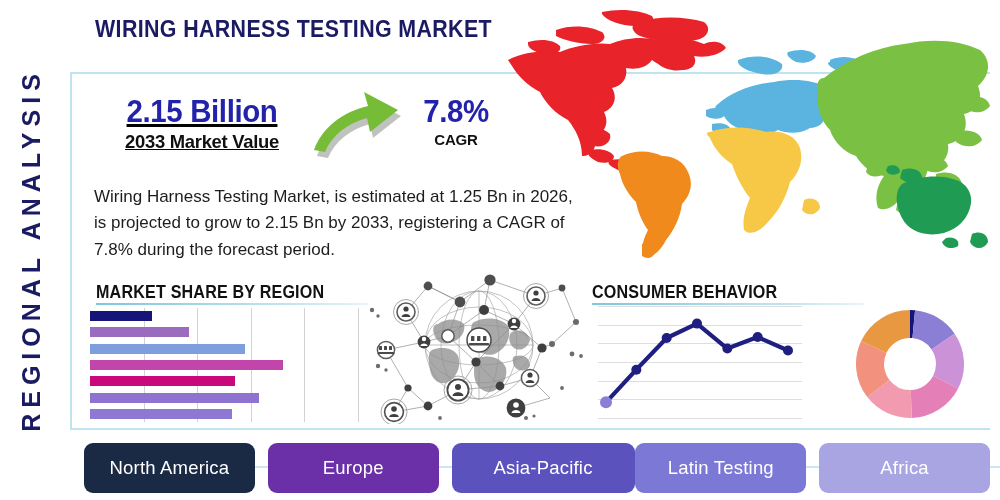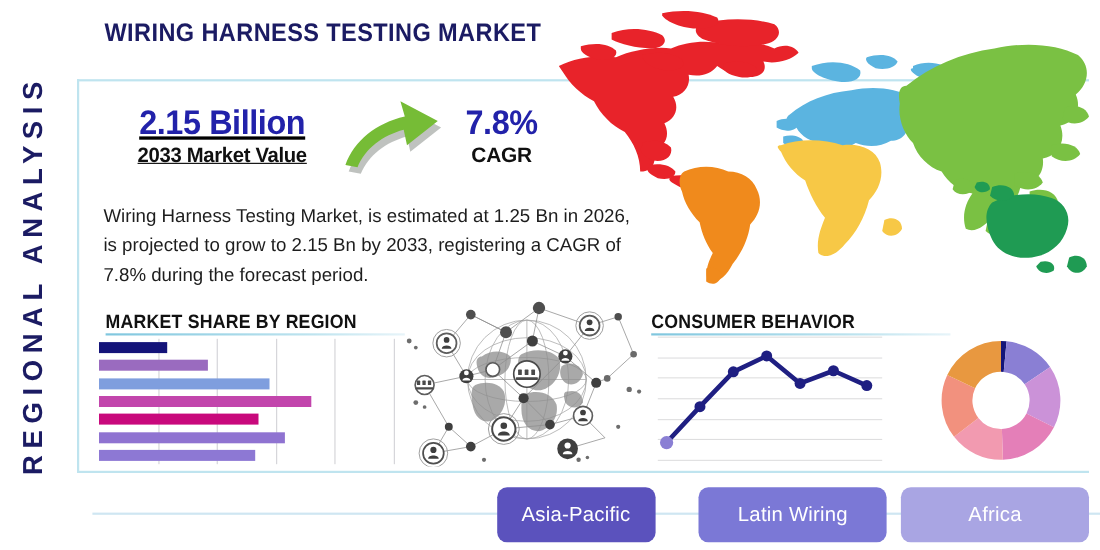--- a/index.html
+++ b/index.html
@@ -78,21 +78,21 @@
     left: 404px; top: 96px;
     width: 104px;
     text-align: center;
   }
   #stat-right .big {
     font-size: 31px; font-weight: bold; color: #2222aa;
     letter-spacing: -0.4px; line-height: 1.05;
     transform: scaleX(0.95); transform-origin: center;
   }
   #stat-right .sub {
-    font-size: 19px; font-weight: bold; color: #101010;
+    font-size: 15px; font-weight: bold; color: #101010;
     letter-spacing: -0.2px; margin-top: 2px;
   }
 
   
   #para {
     position: absolute;
     left: 94px; top: 184px;
     width: 492px;
     font-size: 17px;
     color: #1d1d1d;
@@ -434,24 +434,30 @@
         <path d="M63.08184891919977 4.2396539114336775 A54 54 0 0 1 102.66235101082634 27.647497595984955 L79.50409493113861 43.385832175844605 A26 26 0 0 0 60.44681614628137 32.115388920319916 Z" fill="#8a7fd4"></path>
         <path d="M102.66235101082634 27.647497595984955 A54 54 0 0 1 106.11435230617187 82.51548698593554 L81.16616962889756 69.80375299322822 A26 26 0 0 0 79.50409493113861 43.385832175844605 Z" fill="#cb92d8"></path>
         <path d="M106.11435230617187 82.51548698593554 A54 54 0 0 1 59.696180990218906 111.9733542597495 L58.816679736031325 83.98717056950902 A26 26 0 0 0 81.16616962889756 69.80375299322822 Z" fill="#e47fb8"></path>
         <path d="M59.696180990218906 111.9733542597495 A54 54 0 0 1 15.331629331712719 91.09698089726072 L37.45596967823205 73.93558339497739 A26 26 0 0 0 58.816679736031325 83.98717056950902 Z" fill="#f29ab0"></path>
         <path d="M15.331629331712719 91.09698089726072 A54 54 0 0 1 9.13933916683495 35.007918255486075 L34.4744966358835 46.92973841930811 A26 26 0 0 0 37.45596967823205 73.93558339497739 Z" fill="#f2917e"></path>
         <path d="M9.13933916683495 35.007918255486075 A54 54 0 0 1 57.99999999999999 4 L57.99999999999999 32 A26 26 0 0 0 34.4744966358835 46.92973841930811 Z" fill="#e89840"></path>
       </svg></div>
 
   <div id="rconn"></div>
   <div id="regions">
-      <div class="rbtn" style="left: 367.6px; width: 144px; background: rgb(91, 82, 189);">
+      <div class="rbtn" style="left: 0px; width: 170.8px; background: rgb(26, 42, 69);">
+        <span>North America</span>
+      </div>
+      <div class="rbtn" style="left: 183.8px; width: 170.8px; background: rgb(107, 47, 168);">
+        <span>Europe</span>
+      </div>
+      <div class="rbtn" style="left: 367.6px; width: 183px; background: rgb(91, 82, 189);">
         <span>Asia-Pacific</span>
       </div>
       <div class="rbtn" style="left: 551.4px; width: 170.8px; background: rgb(123, 120, 214);">
-        <span>Latin Wiring</span>
+        <span>Latin Testing</span>
       </div>
       <div class="rbtn" style="left: 735.2px; width: 170.8px; background: rgb(169, 165, 227); align-items: center;">
         <span>Africa</span>
       </div>
     </div>
 
 </div>
 
 </body></html>

